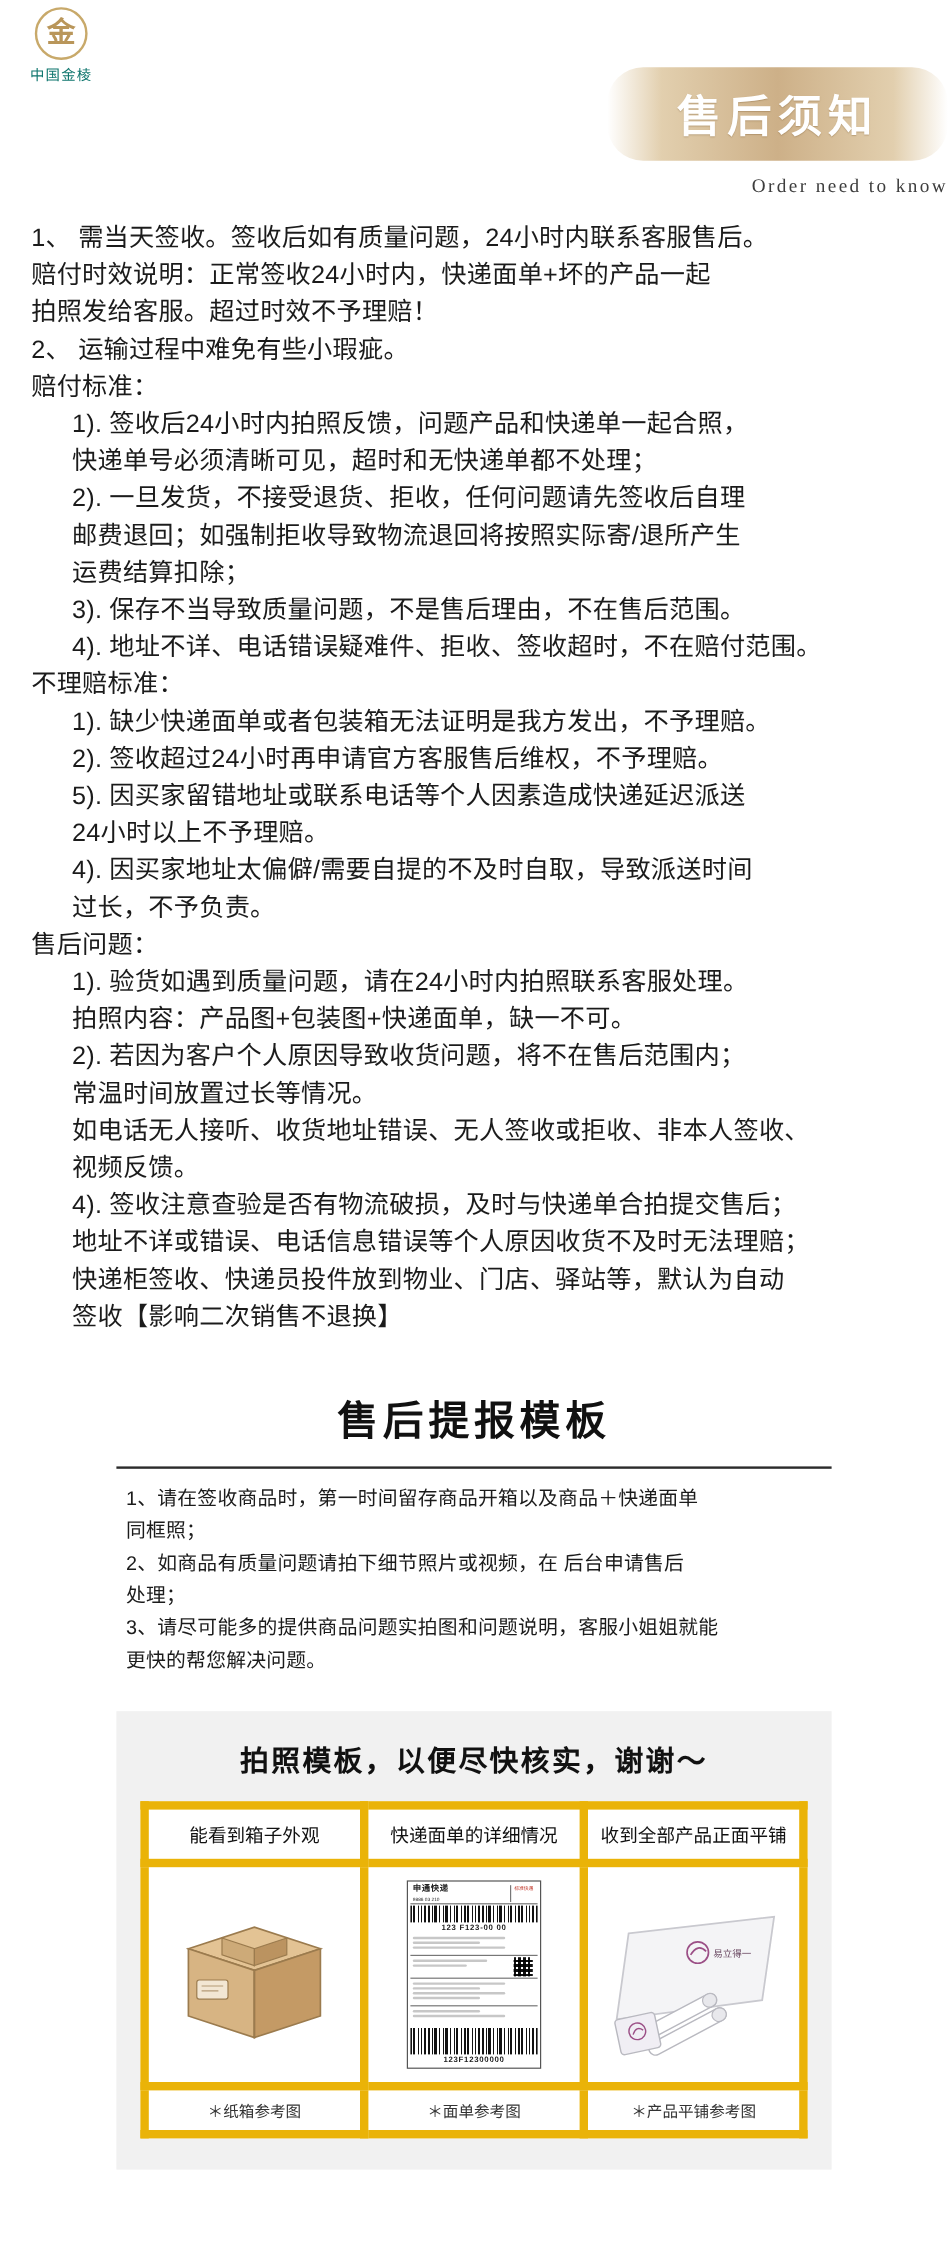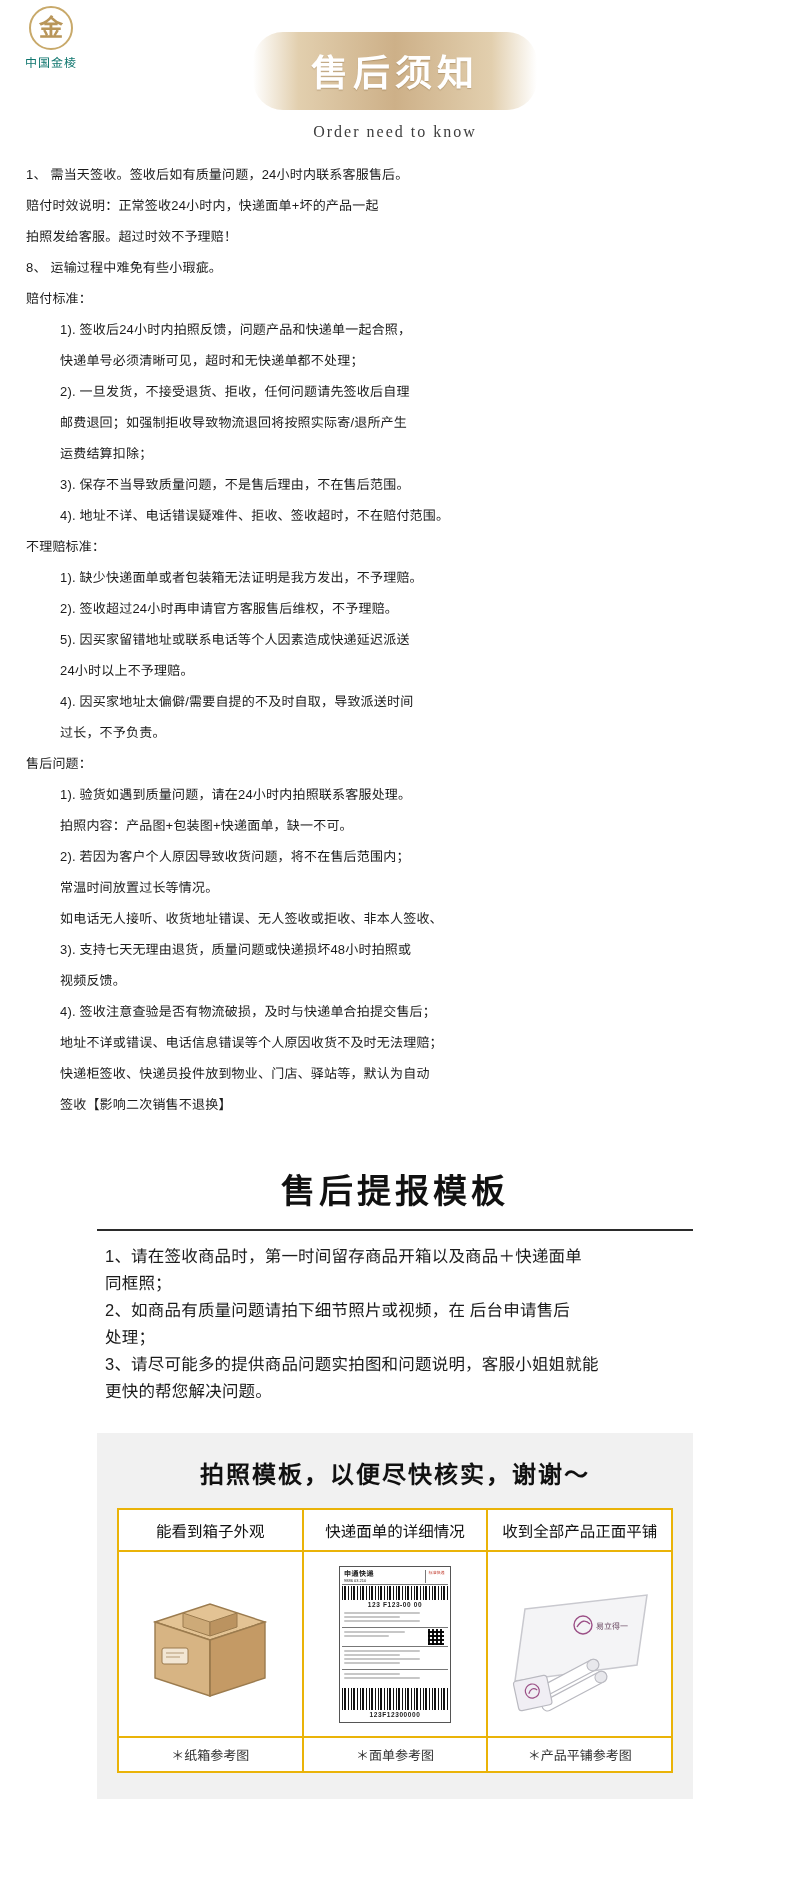--- a/index.html
+++ b/index.html
@@ -45,22 +45,22 @@
   }
   .logo-text {
     margin-top: 3px;
     font-size: 12px;
     color: #0f766e;
     letter-spacing: 1px;
   }
 
   
   .title-block {
-    padding-top: 32px;
-    text-align: center;
+    padding-top: 56px;
+    text-align: right;
   }
   .title-banner {
     display: inline-block;
     position: relative;
     padding: 11px 58px 13px;
     border-radius: 30px;
     background: linear-gradient(90deg, #ffffff 0%, #e2cfae 16%, #cdb088 50%, #e2cfae 84%, #ffffff 100%);
   }
   .title-banner .title-cn {
     font-family: "Liberation Serif", "DejaVu Serif", serif;
@@ -76,21 +76,21 @@
     letter-spacing: 2px;
     color: #3d3d3d;
     font-family: "Liberation Serif", "DejaVu Serif", serif;
   }
 
   
   .doc {
     padding: 18px 26px 0 26px;
   }
   .line {
-    font-size: 13px;
+    font-size: 21px;
     line-height: 31px;
     color: #1b1b1b;
     letter-spacing: 0.2px;
     white-space: pre-wrap;
   }
   .lvl1 { padding-left: 0; }
   .lvl2 { padding-left: 34px; }
 
   
   .tmpl-title {
@@ -134,21 +134,21 @@
     color: #111;
     margin-bottom: 18px;
   }
   table.grid {
     width: 100%;
     border-collapse: collapse;
     background: #ffffff;
     table-layout: fixed;
   }
   table.grid th, table.grid td {
-    border: 2px solid #eab308;
+    border: 7px solid #eab308;
     text-align: center;
     vertical-align: middle;
   }
   table.grid th {
     font-size: 15.5px;
     font-weight: 400;
     color: #111;
     padding: 9px 2px;
   }
   table.grid td.pic {
@@ -220,21 +220,21 @@
   <div class="title-banner">
     <span class="title-cn">售后须知</span>
   </div>
   <div class="title-en">Order need to know</div>
 </div>
 
 <div class="doc">
   <div class="line lvl1">1、 需当天签收。签收后如有质量问题，24小时内联系客服售后。</div>
   <div class="line lvl1">赔付时效说明：正常签收24小时内，快递面单+坏的产品一起</div>
   <div class="line lvl1">拍照发给客服。超过时效不予理赔！</div>
-  <div class="line lvl1">8、 运输过程中难免有些小瑕疵。</div>
+  <div class="line lvl1">2、 运输过程中难免有些小瑕疵。</div>
   <div class="line lvl1">赔付标准：</div>
   <div class="line lvl2">1). 签收后24小时内拍照反馈，问题产品和快递单一起合照，</div>
   <div class="line lvl2">快递单号必须清晰可见，超时和无快递单都不处理；</div>
   <div class="line lvl2">2). 一旦发货，不接受退货、拒收，任何问题请先签收后自理</div>
   <div class="line lvl2">邮费退回；如强制拒收导致物流退回将按照实际寄/退所产生</div>
   <div class="line lvl2">运费结算扣除；</div>
   <div class="line lvl2">3). 保存不当导致质量问题，不是售后理由，不在售后范围。</div>
   <div class="line lvl2">4). 地址不详、电话错误疑难件、拒收、签收超时，不在赔付范围。</div>
   <div class="line lvl1">不理赔标准：</div>
   <div class="line lvl2">1). 缺少快递面单或者包装箱无法证明是我方发出，不予理赔。</div>
@@ -242,21 +242,20 @@
   <div class="line lvl2">5). 因买家留错地址或联系电话等个人因素造成快递延迟派送</div>
   <div class="line lvl2">24小时以上不予理赔。</div>
   <div class="line lvl2">4). 因买家地址太偏僻/需要自提的不及时自取，导致派送时间</div>
   <div class="line lvl2">过长，不予负责。</div>
   <div class="line lvl1">售后问题：</div>
   <div class="line lvl2">1). 验货如遇到质量问题，请在24小时内拍照联系客服处理。</div>
   <div class="line lvl2">拍照内容：产品图+包装图+快递面单，缺一不可。</div>
   <div class="line lvl2">2). 若因为客户个人原因导致收货问题，将不在售后范围内；</div>
   <div class="line lvl2">常温时间放置过长等情况。</div>
   <div class="line lvl2">如电话无人接听、收货地址错误、无人签收或拒收、非本人签收、</div>
-  <div class="line lvl2">3). 支持七天无理由退货，质量问题或快递损坏48小时拍照或</div>
   <div class="line lvl2">视频反馈。</div>
   <div class="line lvl2">4). 签收注意查验是否有物流破损，及时与快递单合拍提交售后；</div>
   <div class="line lvl2">地址不详或错误、电话信息错误等个人原因收货不及时无法理赔；</div>
   <div class="line lvl2">快递柜签收、快递员投件放到物业、门店、驿站等，默认为自动</div>
   <div class="line lvl2">签收【影响二次销售不退换】</div>
 </div>
 
 <div class="tmpl-title">售后提报模板</div>
 <div class="tmpl-rule"></div>
 

